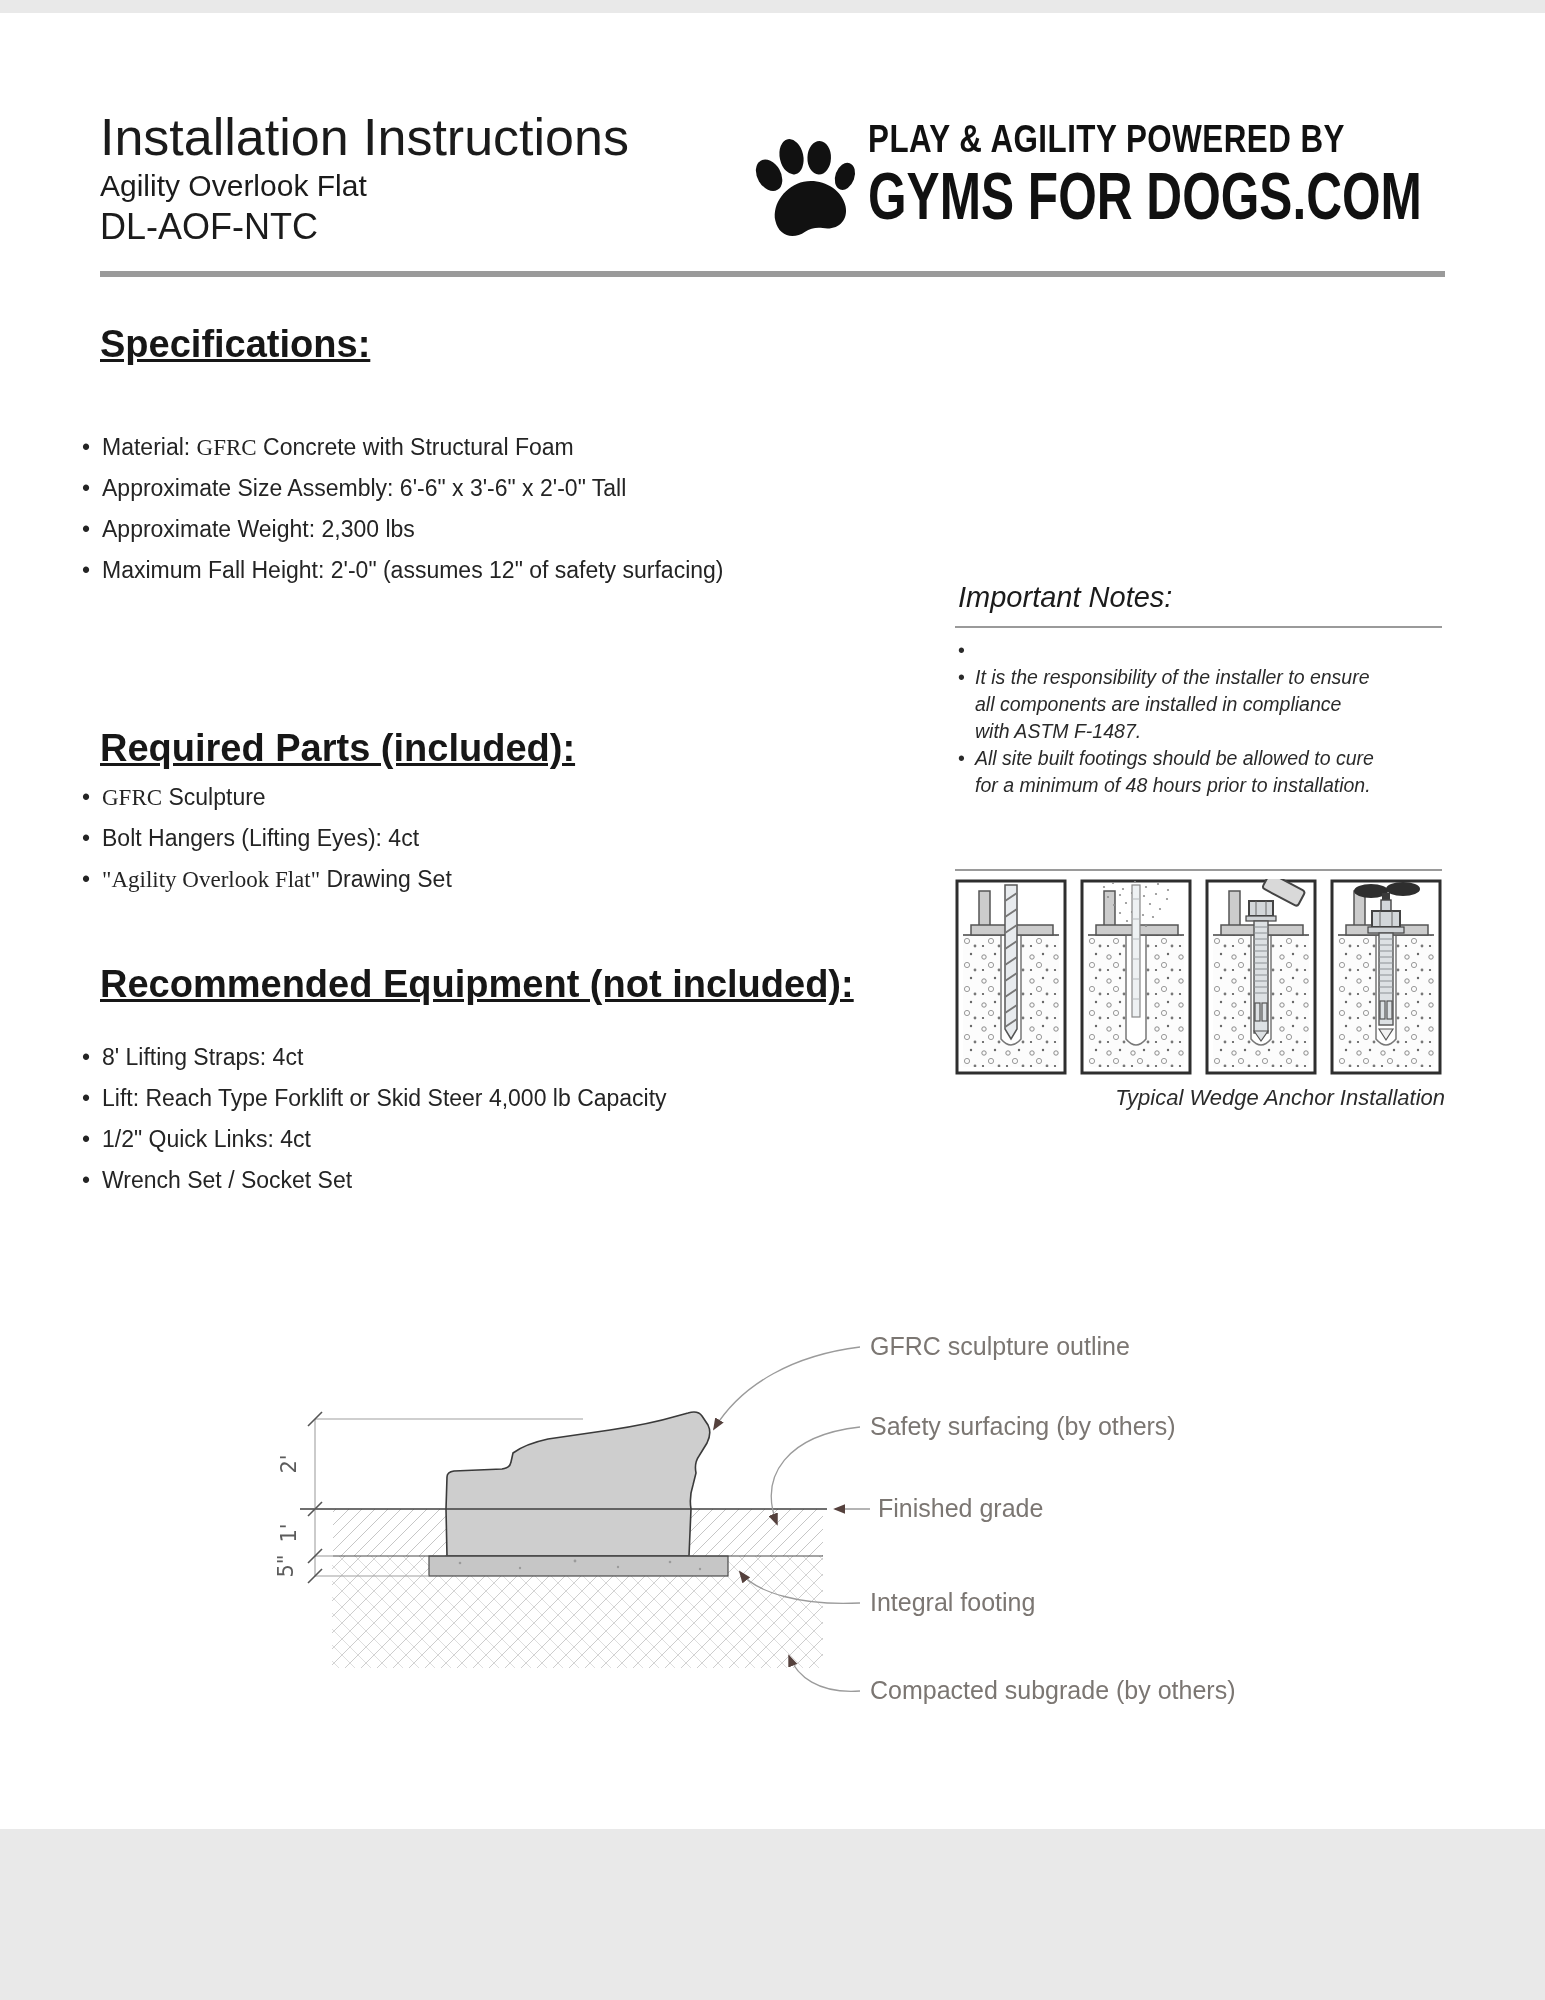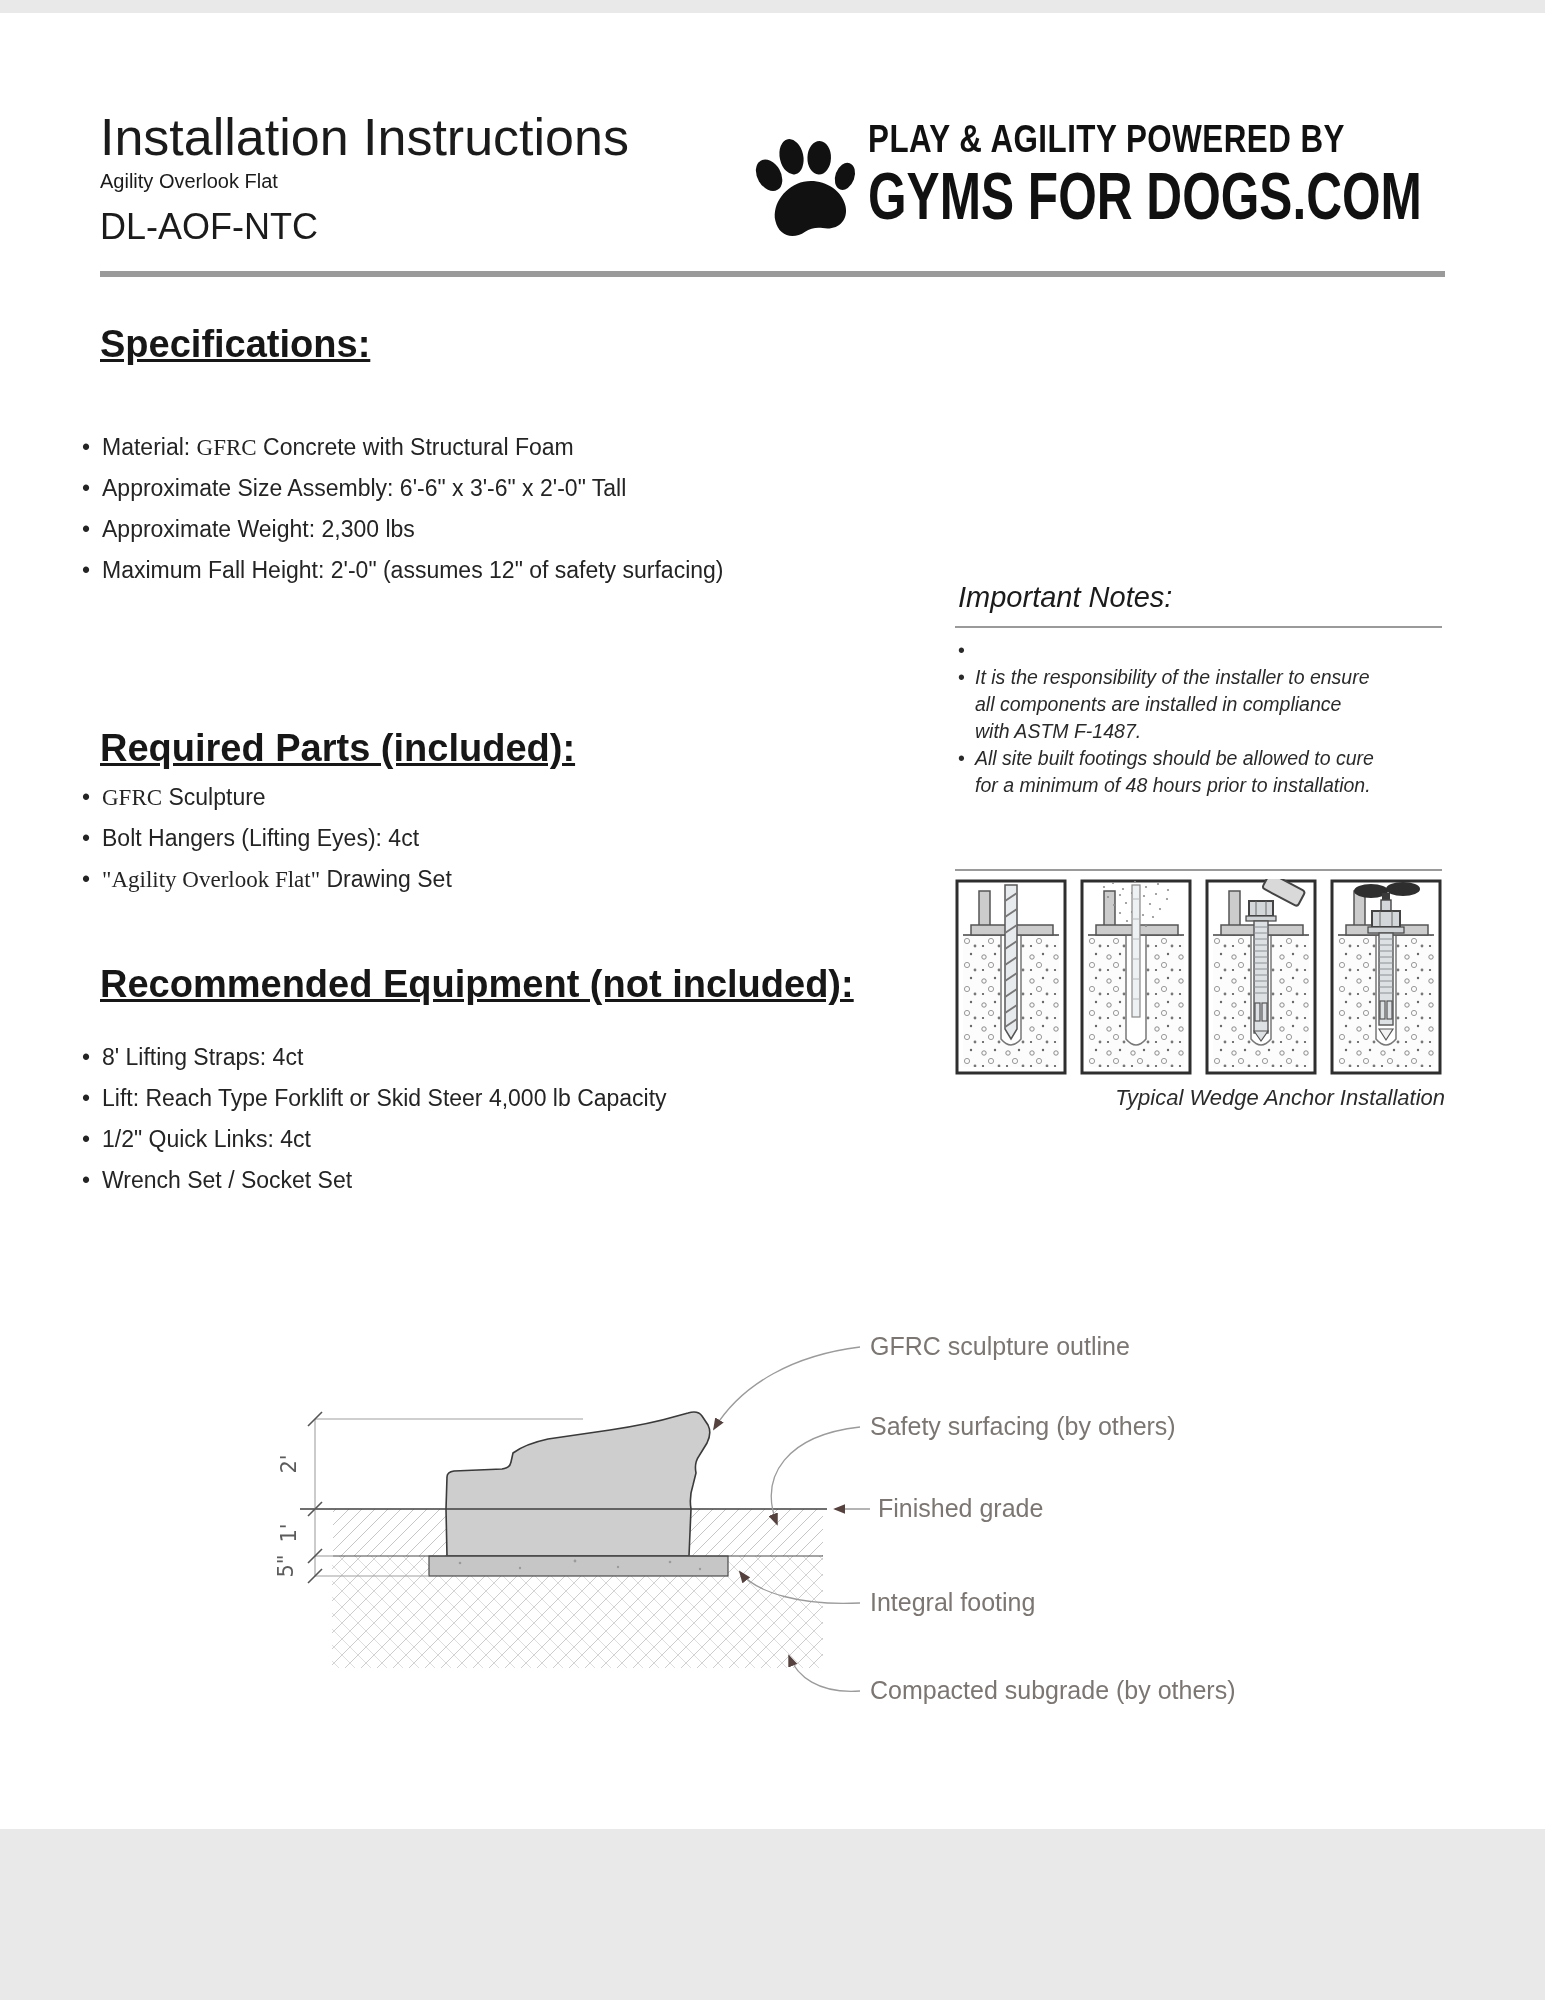--- a/index.html
+++ b/index.html
@@ -1,21 +1,21 @@
 <!DOCTYPE html>
 <html><head>
 <meta charset="utf-8">
 <style>
   html,body{margin:0;padding:0;background:#e9e9e9;}
   #page{position:relative;width:1545px;height:1816px;background:#ffffff;margin:13px auto;
         font-family:"Liberation Sans",sans-serif;color:#222;overflow:hidden;}
 
   
   .title{position:absolute;left:100px;top:98px;font-size:52px;line-height:1;color:#1b1b1b;}
-  .subtitle{position:absolute;left:100px;top:158px;font-size:20px;line-height:1;color:#1b1b1b;}
+  .subtitle{position:absolute;left:100px;top:158px;font-size:30px;line-height:1;color:#1b1b1b;}
   .model{position:absolute;left:100px;top:196px;font-size:36px;line-height:1;color:#1b1b1b;}
   .logo{position:absolute;left:750px;top:104px;display:flex;align-items:flex-start;}
   .paw{width:112px;height:112px;flex:0 0 auto;margin-top:14px;}
   .logo-text{margin-left:6px;}
   .tagline{font-size:33px;font-weight:bold;letter-spacing:0.5px;white-space:nowrap;color:#111;
            transform:scale(0.95,1.15);transform-origin:left top;}
   .brand{font-size:62px;font-weight:bold;white-space:nowrap;color:#111;margin-top:2px;
          transform:scale(0.80,1.08);transform-origin:left top;}
   .rule-thick{position:absolute;left:100px;top:258px;width:1345px;height:6px;background:#9a9a9a;}
 

